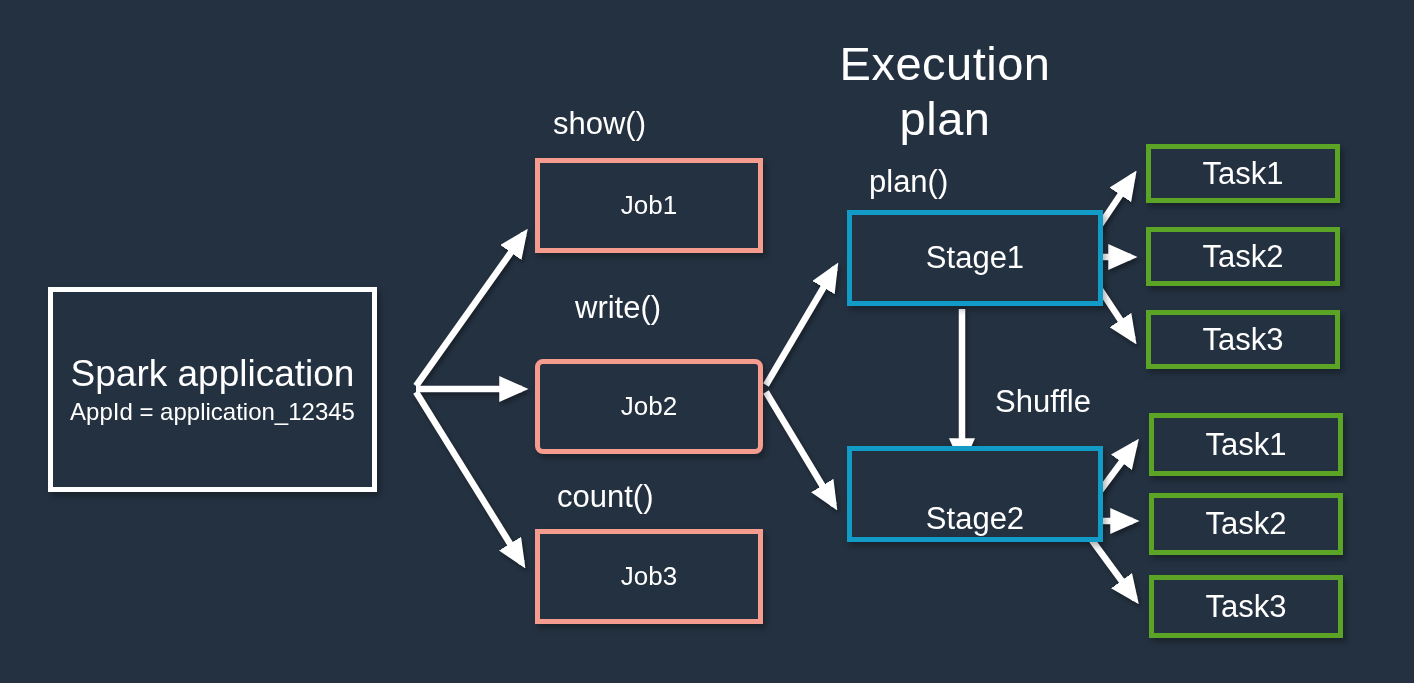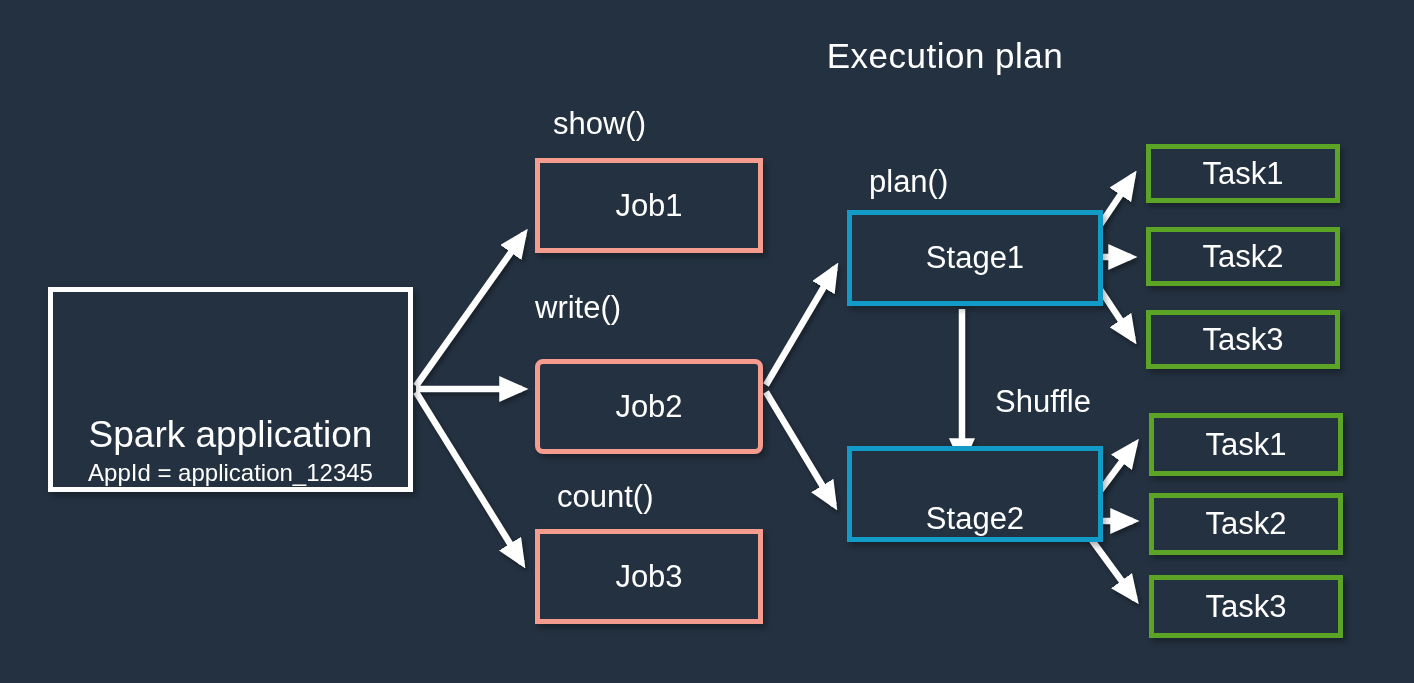--- a/index.html
+++ b/index.html
@@ -24,46 +24,45 @@
   }
   .arrow-layer line {
     stroke: #ffffff;
     stroke-width: 6.5;
   }
   .diagram-title {
     position: absolute;
     left: 790px; top: 36px;
     width: 310px;
     text-align: center;
-    font-size: 35px;
+    font-size: 47px;
     letter-spacing: 0.5px;
   }
   .box {
     position: absolute;
     box-sizing: border-box;
     display: flex;
     flex-direction: column;
     align-items: center;
     justify-content: center;
     background: #243140;
     box-shadow: 3px 4px 6px rgba(0,0,0,0.30);
   }
   .app-box {
     left: 48px; top: 287px;
-    width: 365px; height: 205px;
+    width: 329px; height: 205px;
     border: 5px solid #ffffff;
     gap: 3px;
-    justify-content: flex-end;
   }
   .app-name { font-size: 37px; }
   .app-id   { font-size: 24px; }
   .job-box {
     border: 5px solid #F69C8E;
     width: 228px; height: 95px;
-    font-size: 31px;
+    font-size: 26px;
   }
   .stage-box {
     border: 5px solid #129BC7;
     width: 256px; height: 96px;
     font-size: 31px;
   }
   .task-box {
     border: 5px solid #5BA426;
     width: 194px; height: 59px;
     font-size: 31px;
@@ -73,21 +72,21 @@
     font-size: 31px;
     white-space: nowrap;
     margin-left: 20px;
   }
   #job1 { left: 535px; top: 158px; }
   #job2 { left: 535px; top: 359px; border-radius: 8px; }
   #job3 { left: 535px; top: 529px; }
   #stage1 { left: 847px; top: 210px; }
   #stage2 { left: 847px; top: 446px; justify-content: flex-end; }
   #m-show  { left: 533px; top: 106px; }
-  #m-write { left: 515px; top: 290px; }
+  #m-write { left: 555px; top: 290px; }
   #m-count { left: 537px; top: 479px; }
   #m-join  { left: 849px; top: 164px; }
   .shuffle-label { left: 975px; top: 384px; }
   #t1a { left: 1146px; top: 144px; }
   #t2a { left: 1146px; top: 227px; }
   #t3a { left: 1146px; top: 310px; }
   #t1b { left: 1149px; top: 413px; height: 63px; }
   #t2b { left: 1149px; top: 493px; height: 62px; }
   #t3b { left: 1149px; top: 575px; height: 63px; }
 </style>

